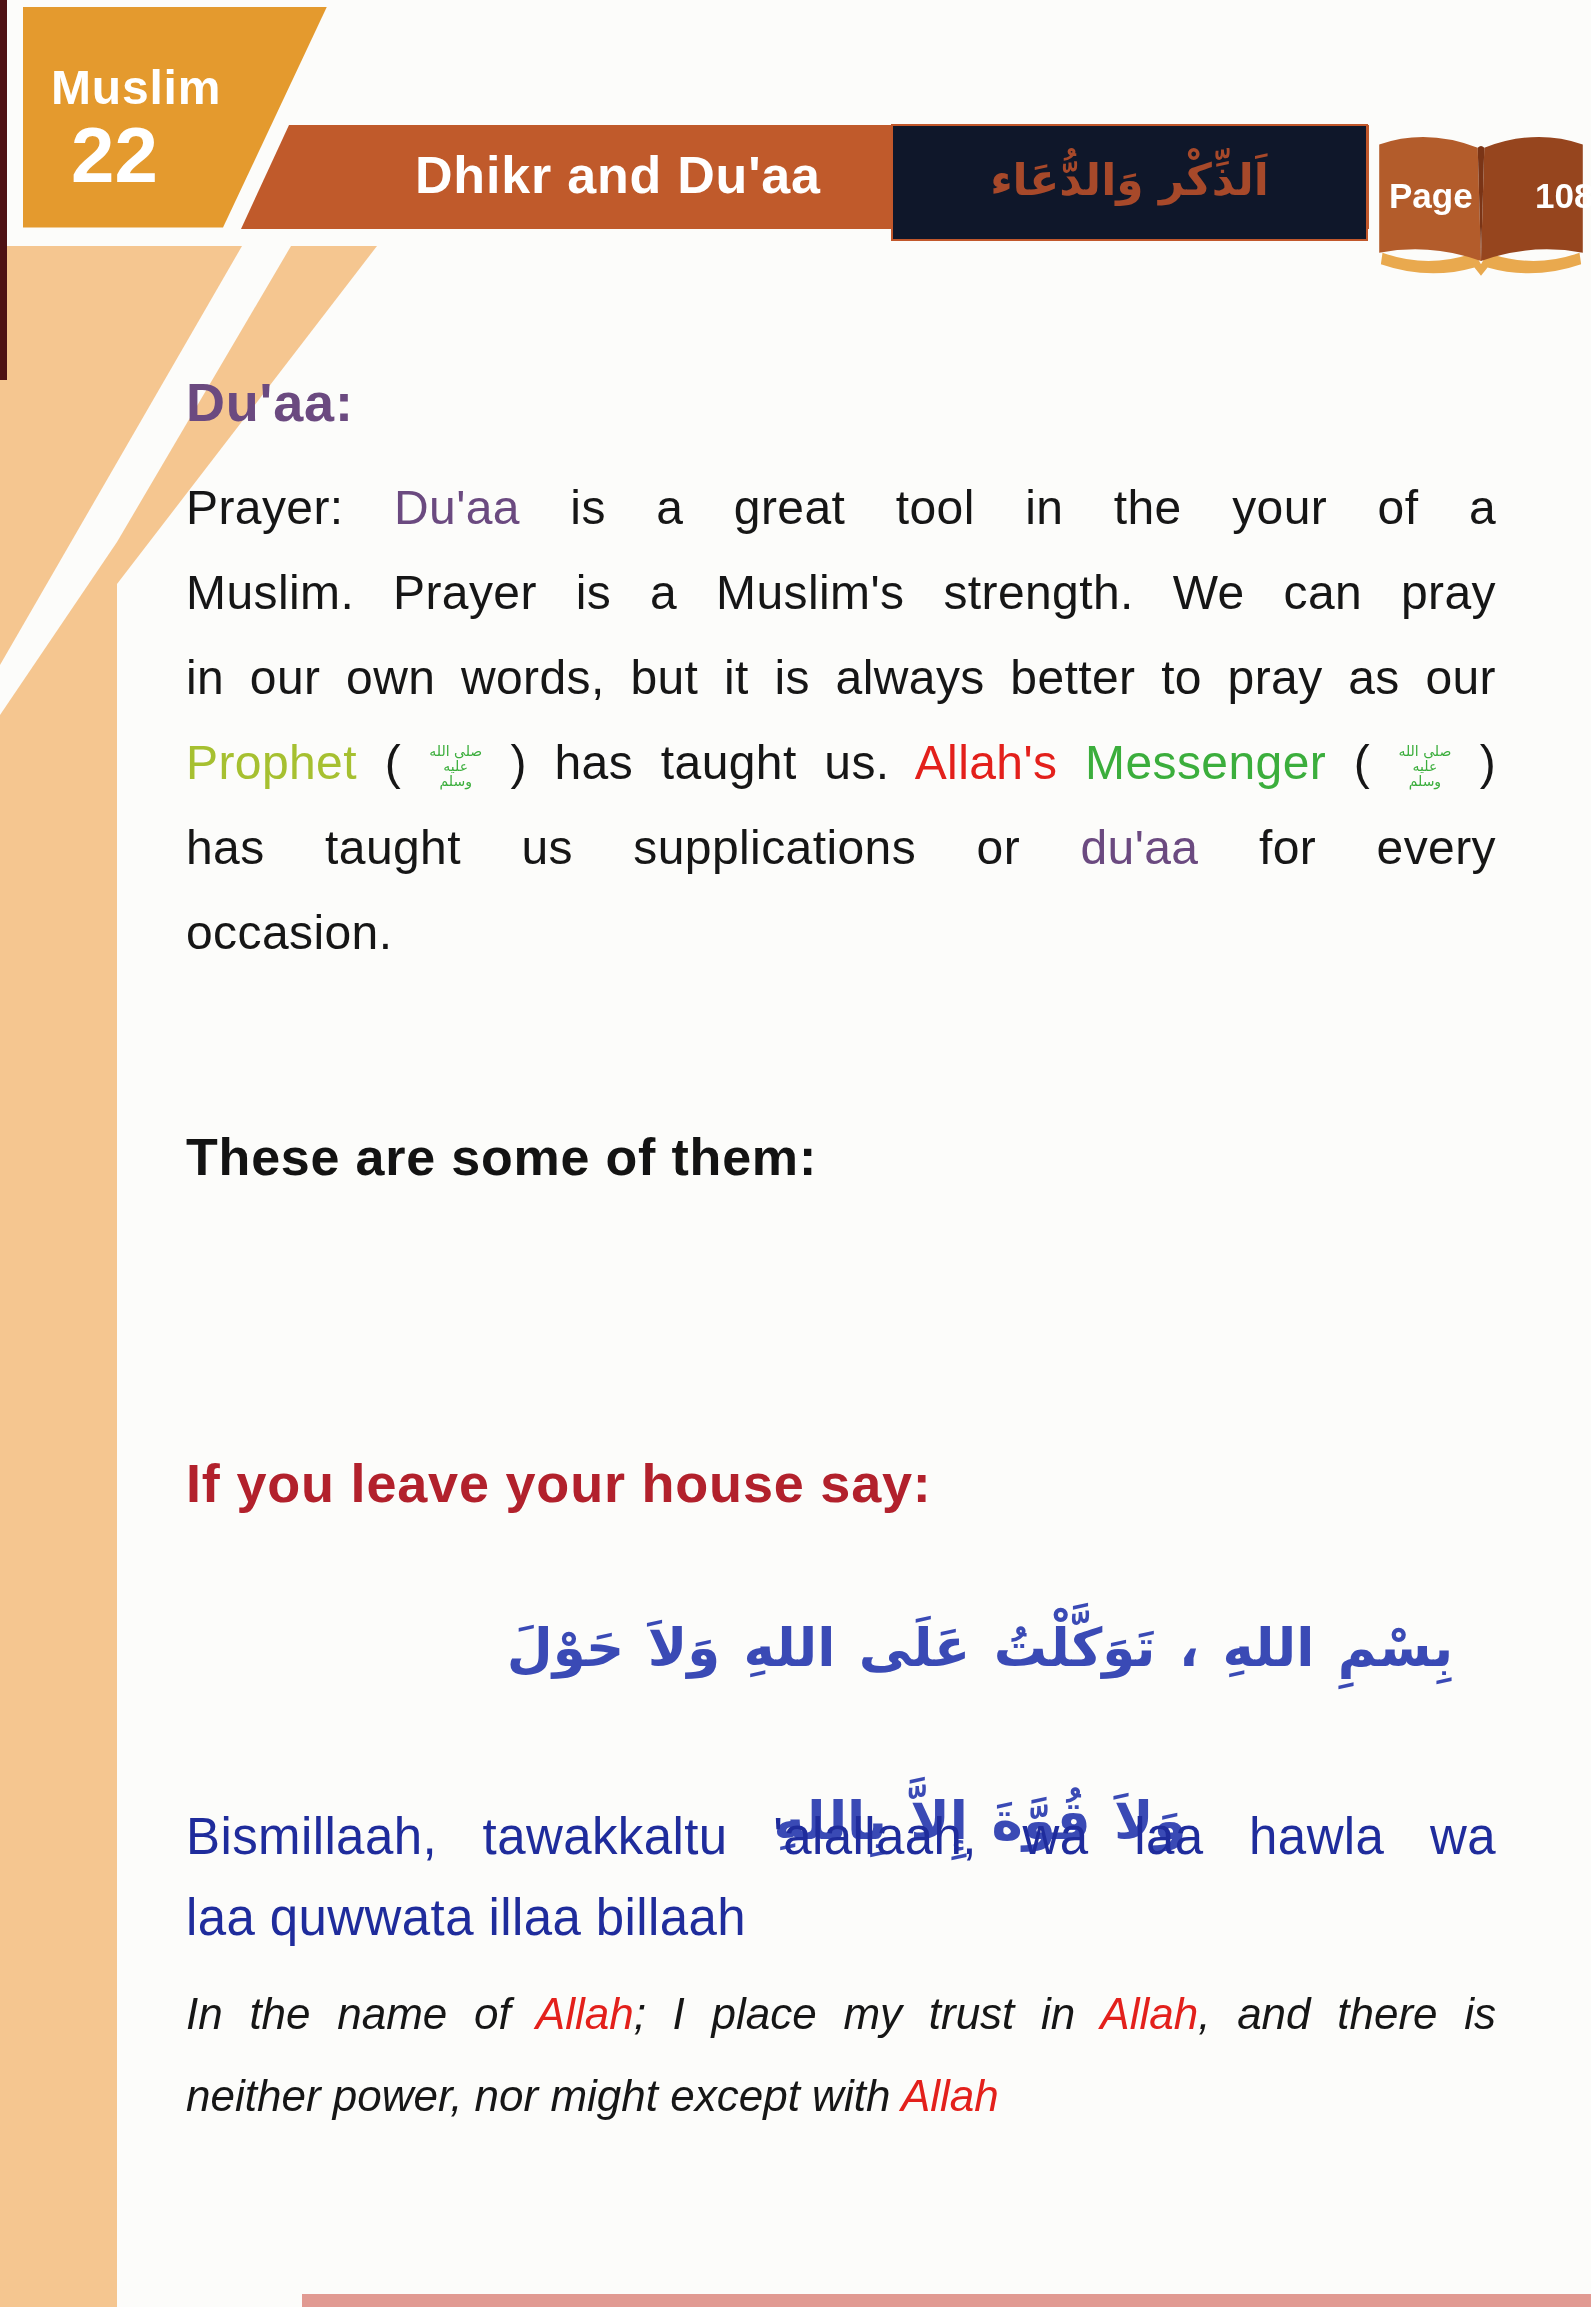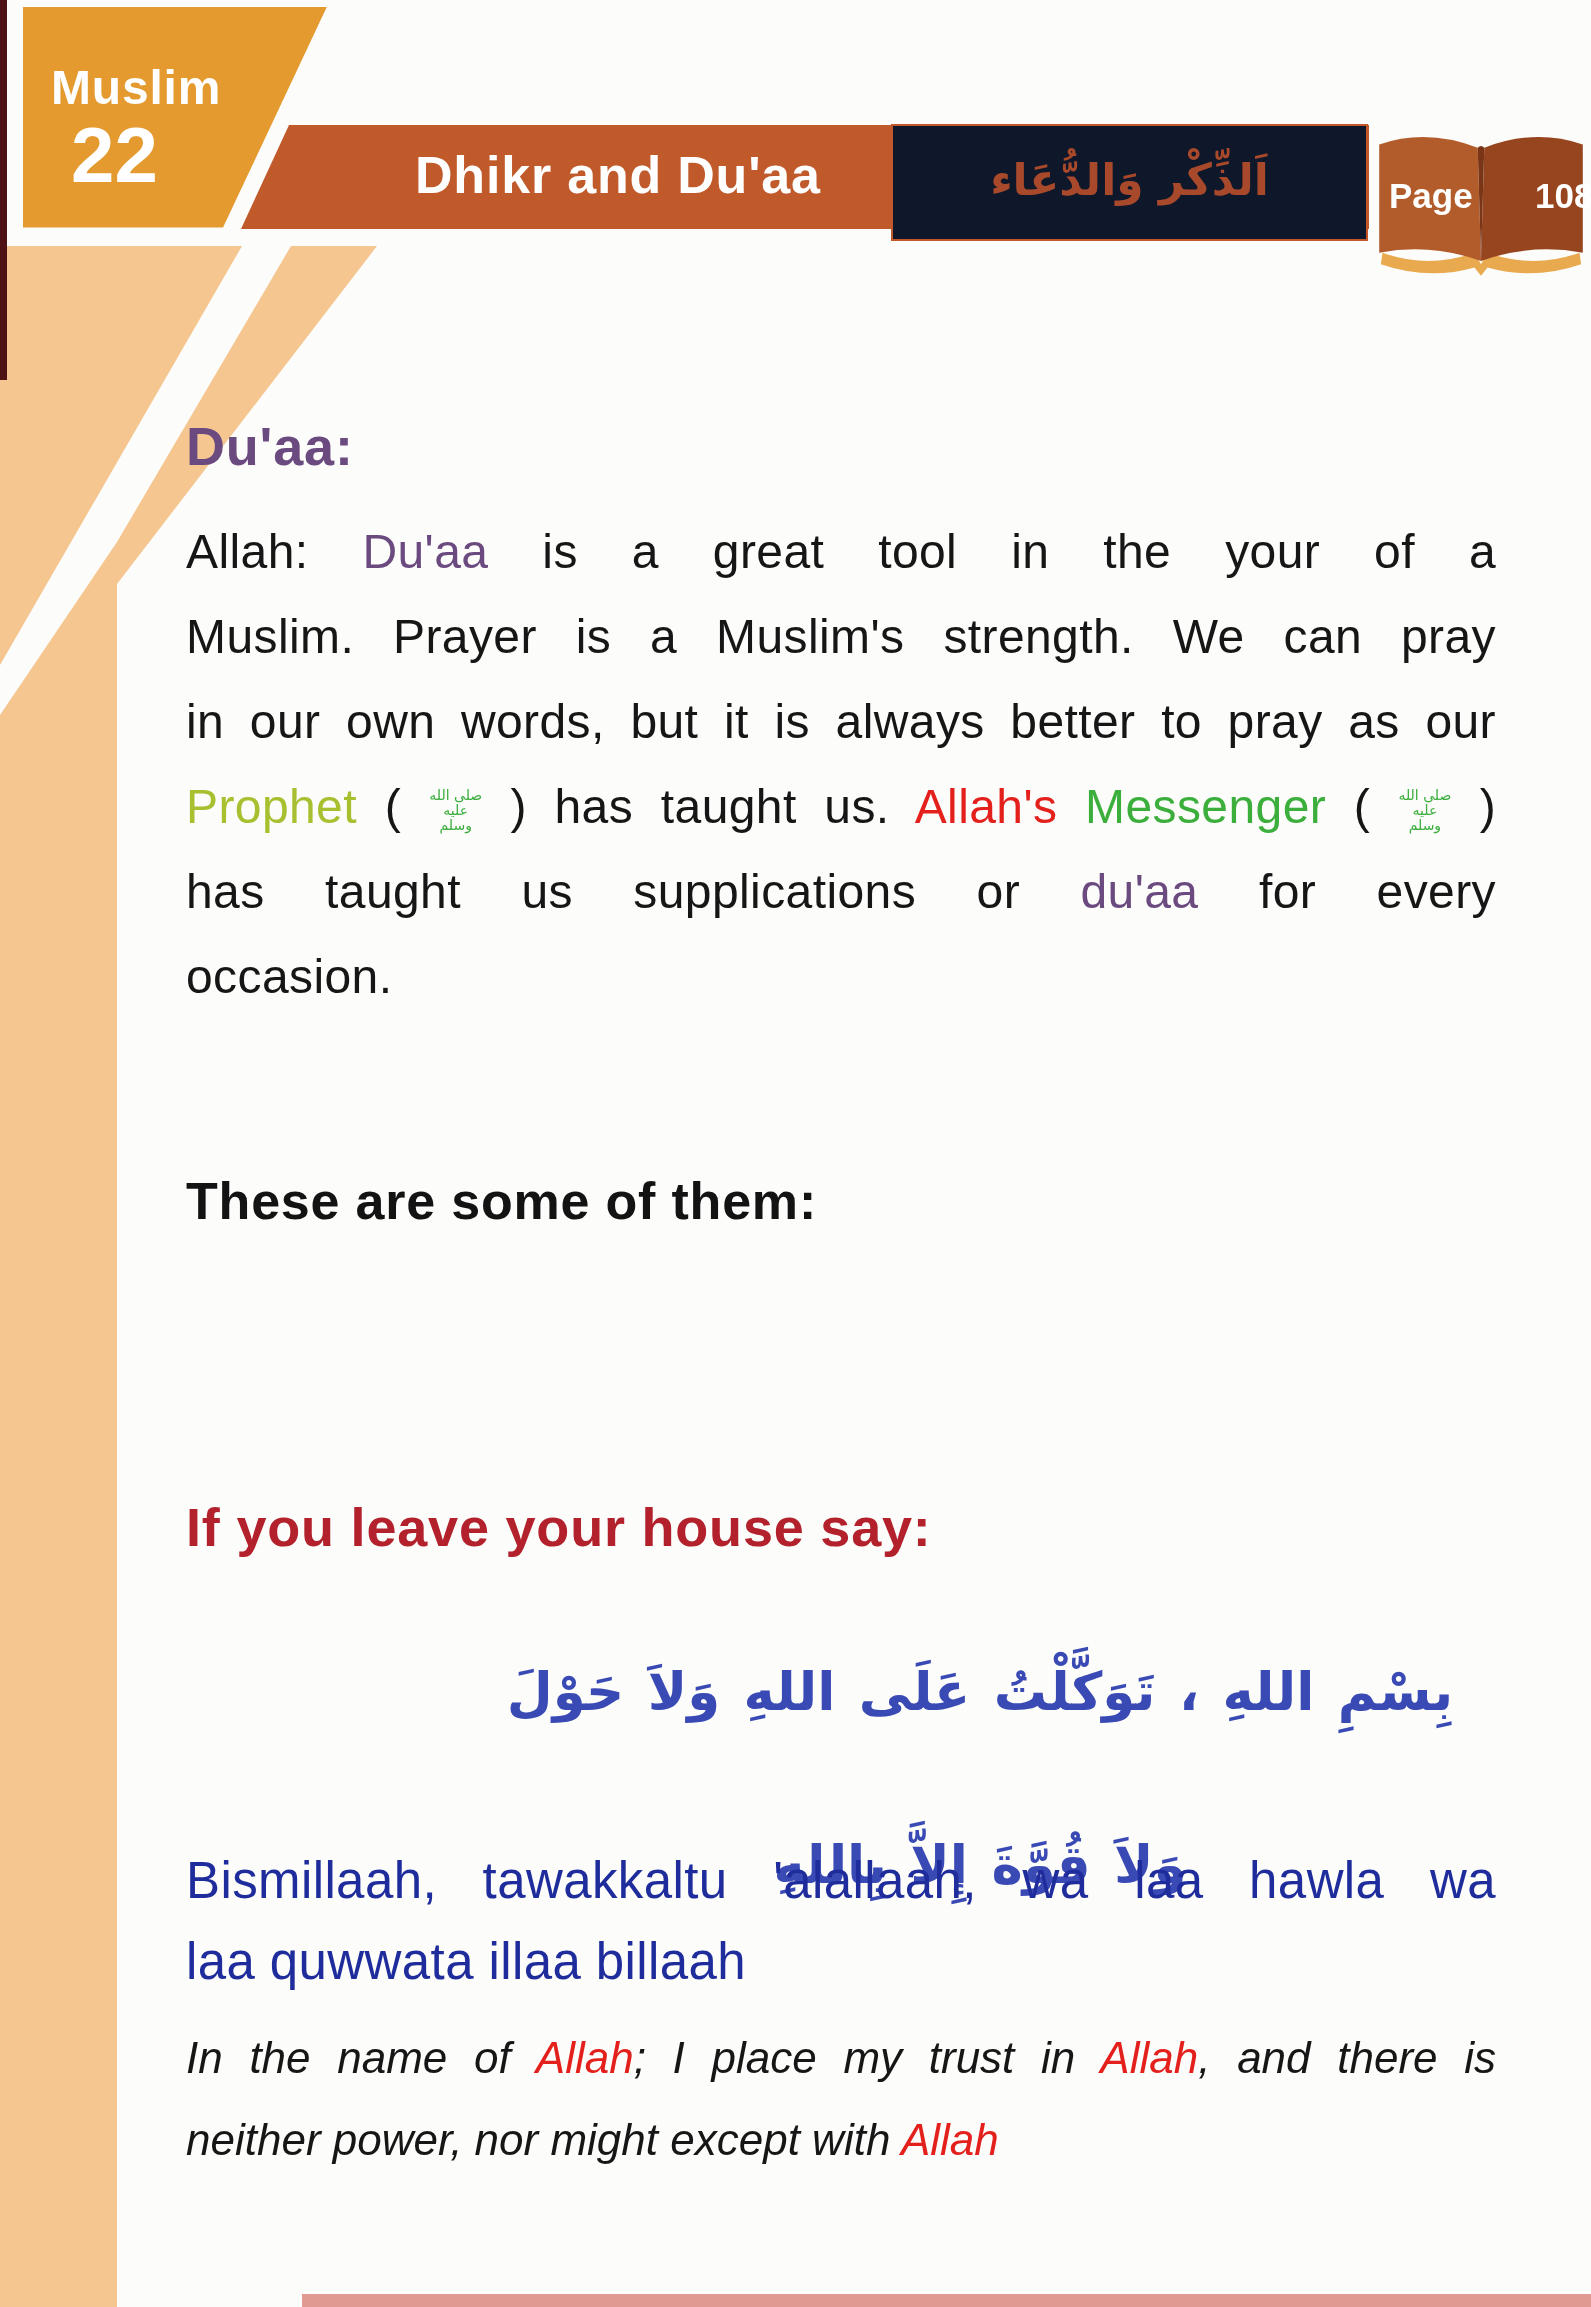--- a/index.html
+++ b/index.html
@@ -43,21 +43,21 @@
   .deco{position:absolute;background:#F5C690;}
   .deco-wedge{left:0;top:246px;width:242px;height:427px;
     clip-path:polygon(0 0,242px 0,0 419px);}
   .deco-sliver{left:117px;top:246px;width:260px;height:338px;
     clip-path:polygon(174px 0,260px 0,0 338px,0 296px);}
   .deco-band{left:0;top:542px;width:117px;height:1765px;
     clip-path:polygon(117px 0,117px 1765px,0 1765px,0 173px);}
   .scan-sliver{position:absolute;left:0;top:0;width:7.4px;height:380px;background:#4E1214;}
   .scan-bottom{position:absolute;left:302px;top:2294px;width:1289px;height:13px;background:#E19A92;}
   
-  .content{position:absolute;left:186px;width:1310px;margin-top:44px;}
+  .content{position:absolute;left:186px;width:1310px;}
   .seg{white-space:pre-wrap;}
   .c-k{color:#161616;}
   .c-purple{color:#6B4A80;}
   .c-red{color:#E3201B;}
   .c-olive{color:#A6C030;}
   .c-green{color:#3BAE3C;}
   .c-saw{
     display:inline-block;width:54px;font-size:14px;line-height:1.05;
     color:#3BAE3C;font-family:"DejaVu Sans", sans-serif;
     vertical-align:middle;text-align:center;white-space:normal;direction:rtl;
@@ -105,21 +105,21 @@
     <path d="M258,26 Q200,6 138,30 L134,168 Q196,146 258,158 Z" fill="#96451E"></path>
     <path d="M130,30 L134,168 L138,30 Q134,26 130,30 Z" fill="#7A3416"></path>
   </svg>
   <div class="book-label page">Page</div>
   <div class="book-label num">108</div>
 </div>
 
 <div class="content duaa-heading">Du'aa:</div>
 
 <div class="content paragraph">
-  <div class="jline"><span class="seg c-k">Allah: </span><span class="seg c-purple">Du'aa</span><span class="seg c-k"> is a great tool in the your of a</span></div>
+  <div class="jline"><span class="seg c-k">Prayer: </span><span class="seg c-purple">Du'aa</span><span class="seg c-k"> is a great tool in the your of a</span></div>
   <div class="jline"><span class="seg c-k">Muslim. Prayer is a Muslim's strength. We can pray</span></div>
   <div class="jline"><span class="seg c-k">in our own words, but it is always better to pray as our</span></div>
   <div class="jline"><span class="seg c-olive">Prophet</span><span class="seg c-k"> ( </span><span class="seg c-saw">صلى الله عليه وسلم</span><span class="seg c-k"> ) has taught us. </span><span class="seg c-red">Allah's</span><span class="seg c-k"> </span><span class="seg c-green">Messenger</span><span class="seg c-k"> ( </span><span class="seg c-saw">صلى الله عليه وسلم</span><span class="seg c-k"> )</span></div>
   <div class="jline"><span class="seg c-k">has taught us supplications or </span><span class="seg c-purple">du'aa</span><span class="seg c-k"> for every</span></div>
   <div class="plain"><span class="seg c-k">occasion.</span></div>
 </div>
 
 <div class="content subheading">These are some of them:</div>
 
 <div class="content instruction">If you leave your house say:</div>

